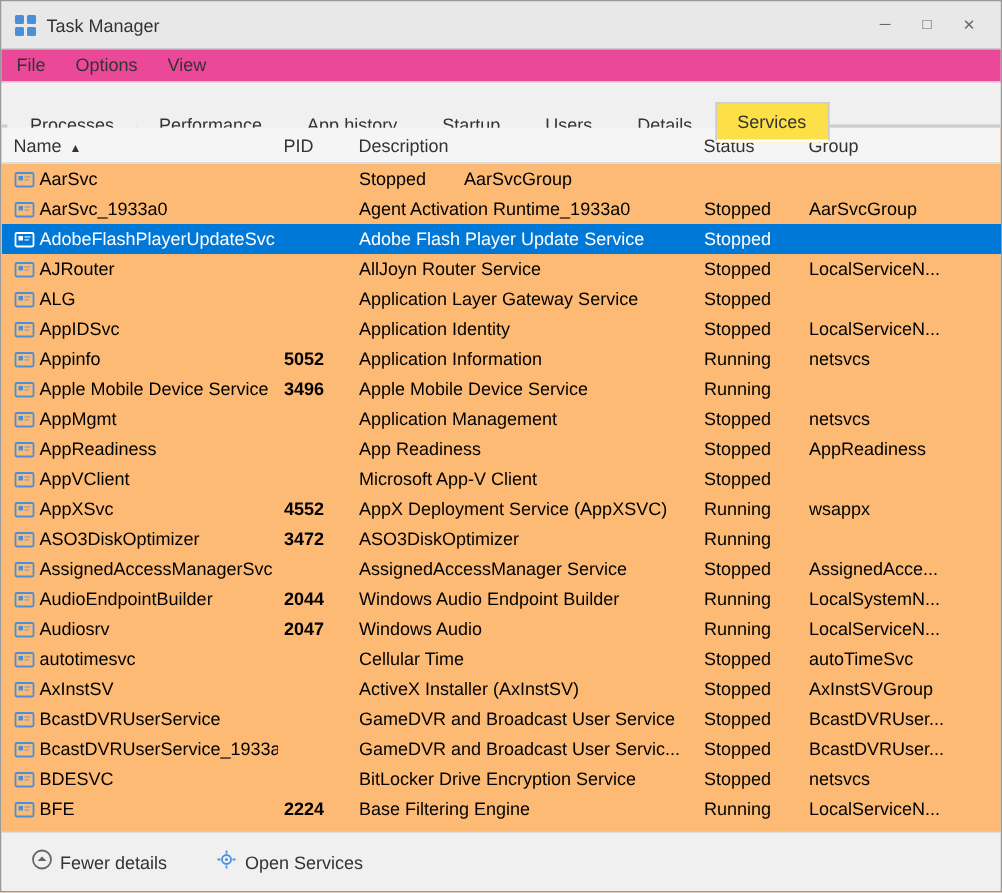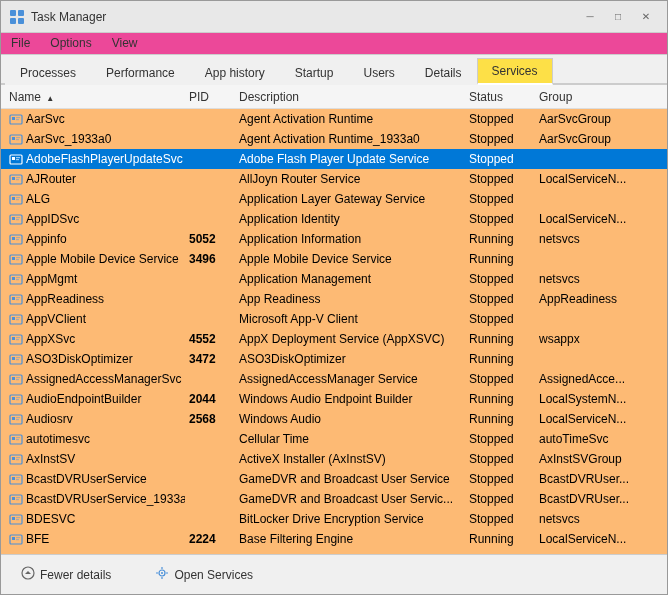--- a/index.html
+++ b/index.html
@@ -82,21 +82,21 @@
     }
     .tab {
       padding: 5px 14px;
       cursor: pointer;
       font-size: 12px;
       color: #333;
       border: 1px solid transparent;
       border-bottom: none;
       background: #f0f0f0;
       position: relative;
-      top: 2px;
+      top: 12px;
     }
     .tab.active {
       background: #fde047;
       border: 1px solid #ccc;
       border-bottom: 2px solid #fff;
       font-weight: normal;
       z-index: 1;
     }
     .table-container {
       flex: 1;
@@ -173,21 +173,21 @@
       width: 14px;
       height: 14px;
     }
     .bottom-bar {
       height: 40px;
       background: #f0f0f0;
       border-top: 1px solid #ccc;
       display: flex;
       align-items: center;
       padding: 0 12px;
-      gap: 28px;
+      gap: 17px;
     }
     .bottom-btn {
       display: flex;
       align-items: center;
       gap: 5px;
       background: none;
       border: none;
       cursor: pointer;
       font-size: 12px;
       color: #333;
@@ -260,21 +260,20 @@
                 <svg viewBox="0 0 14 14">
                   <rect x="1" y="3" width="12" height="9" rx="1" fill="none" stroke="#4a90d9" stroke-width="1.2"></rect>
                   <rect x="3" y="5" width="3" height="3" fill="#4a90d9"></rect>
                   <rect x="7" y="5" width="4" height="1.2" fill="#aaa"></rect>
                   <rect x="7" y="7" width="3" height="1.2" fill="#aaa"></rect>
                 </svg>
               </span>
             <span>AarSvc</span>
           </div>
           <div class="cell cell-pid"></div>
-          <div class="cell cell-desc">Agent Activation Runtime</div>
           <div class="cell cell-status">Stopped</div>
           <div class="cell cell-group">AarSvcGroup</div>
         </div>
 
         <div class="table-row">
           <div class="cell cell-name">
             <span class="svc-icon">
                 <svg viewBox="0 0 14 14">
                   <rect x="1" y="3" width="12" height="9" rx="1" fill="none" stroke="#4a90d9" stroke-width="1.2"></rect>
                   <rect x="3" y="5" width="3" height="3" fill="#4a90d9"></rect>
@@ -529,21 +528,21 @@
             <span class="svc-icon">
                 <svg viewBox="0 0 14 14">
                   <rect x="1" y="3" width="12" height="9" rx="1" fill="none" stroke="#4a90d9" stroke-width="1.2"></rect>
                   <rect x="3" y="5" width="3" height="3" fill="#4a90d9"></rect>
                   <rect x="7" y="5" width="4" height="1.2" fill="#aaa"></rect>
                   <rect x="7" y="7" width="3" height="1.2" fill="#aaa"></rect>
                 </svg>
               </span>
             <span>Audiosrv</span>
           </div>
-          <div class="cell cell-pid">2568</div>
+          <div class="cell cell-pid">2047</div>
           <div class="cell cell-desc">Windows Audio</div>
           <div class="cell cell-status">Running</div>
           <div class="cell cell-group">LocalServiceN...</div>
         </div>
 
         <div class="table-row">
           <div class="cell cell-name">
             <span class="svc-icon">
                 <svg viewBox="0 0 14 14">
                   <rect x="1" y="3" width="12" height="9" rx="1" fill="none" stroke="#4a90d9" stroke-width="1.2"></rect>

